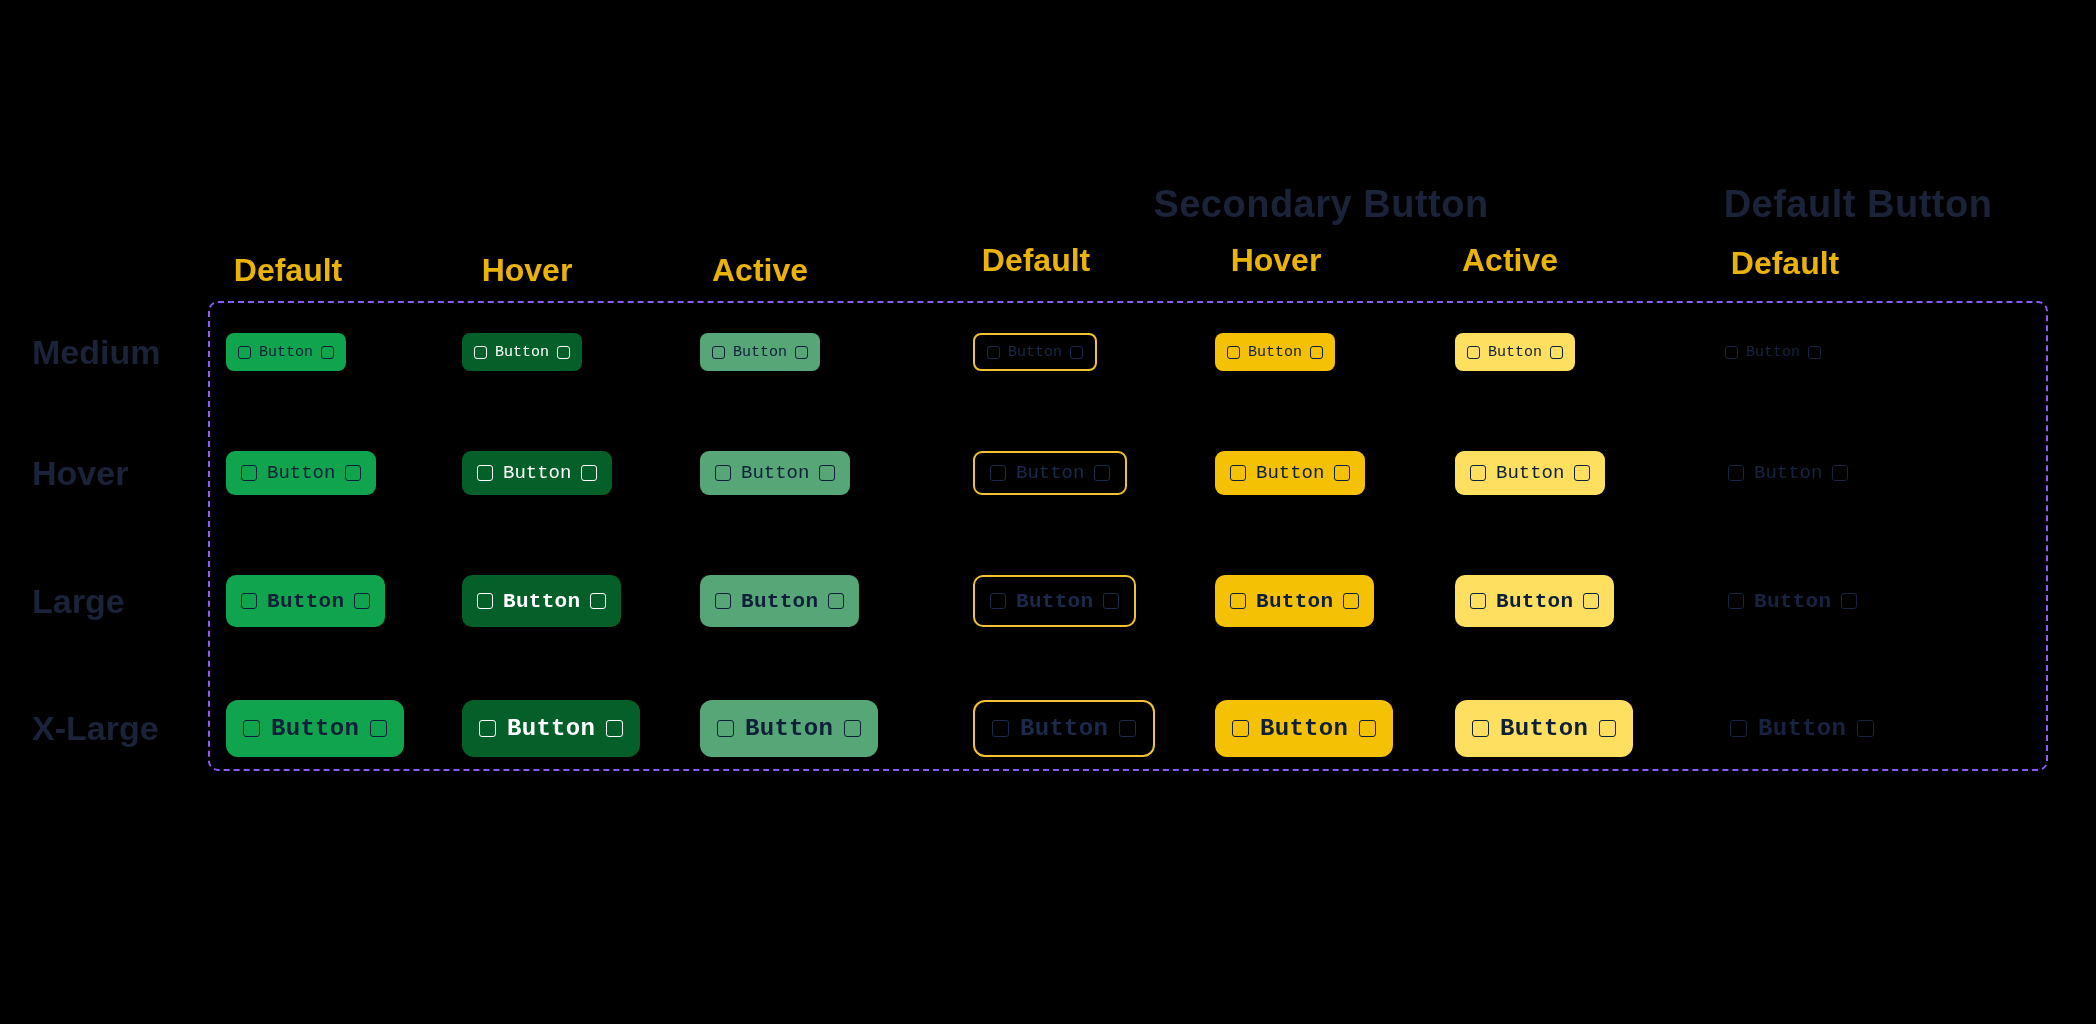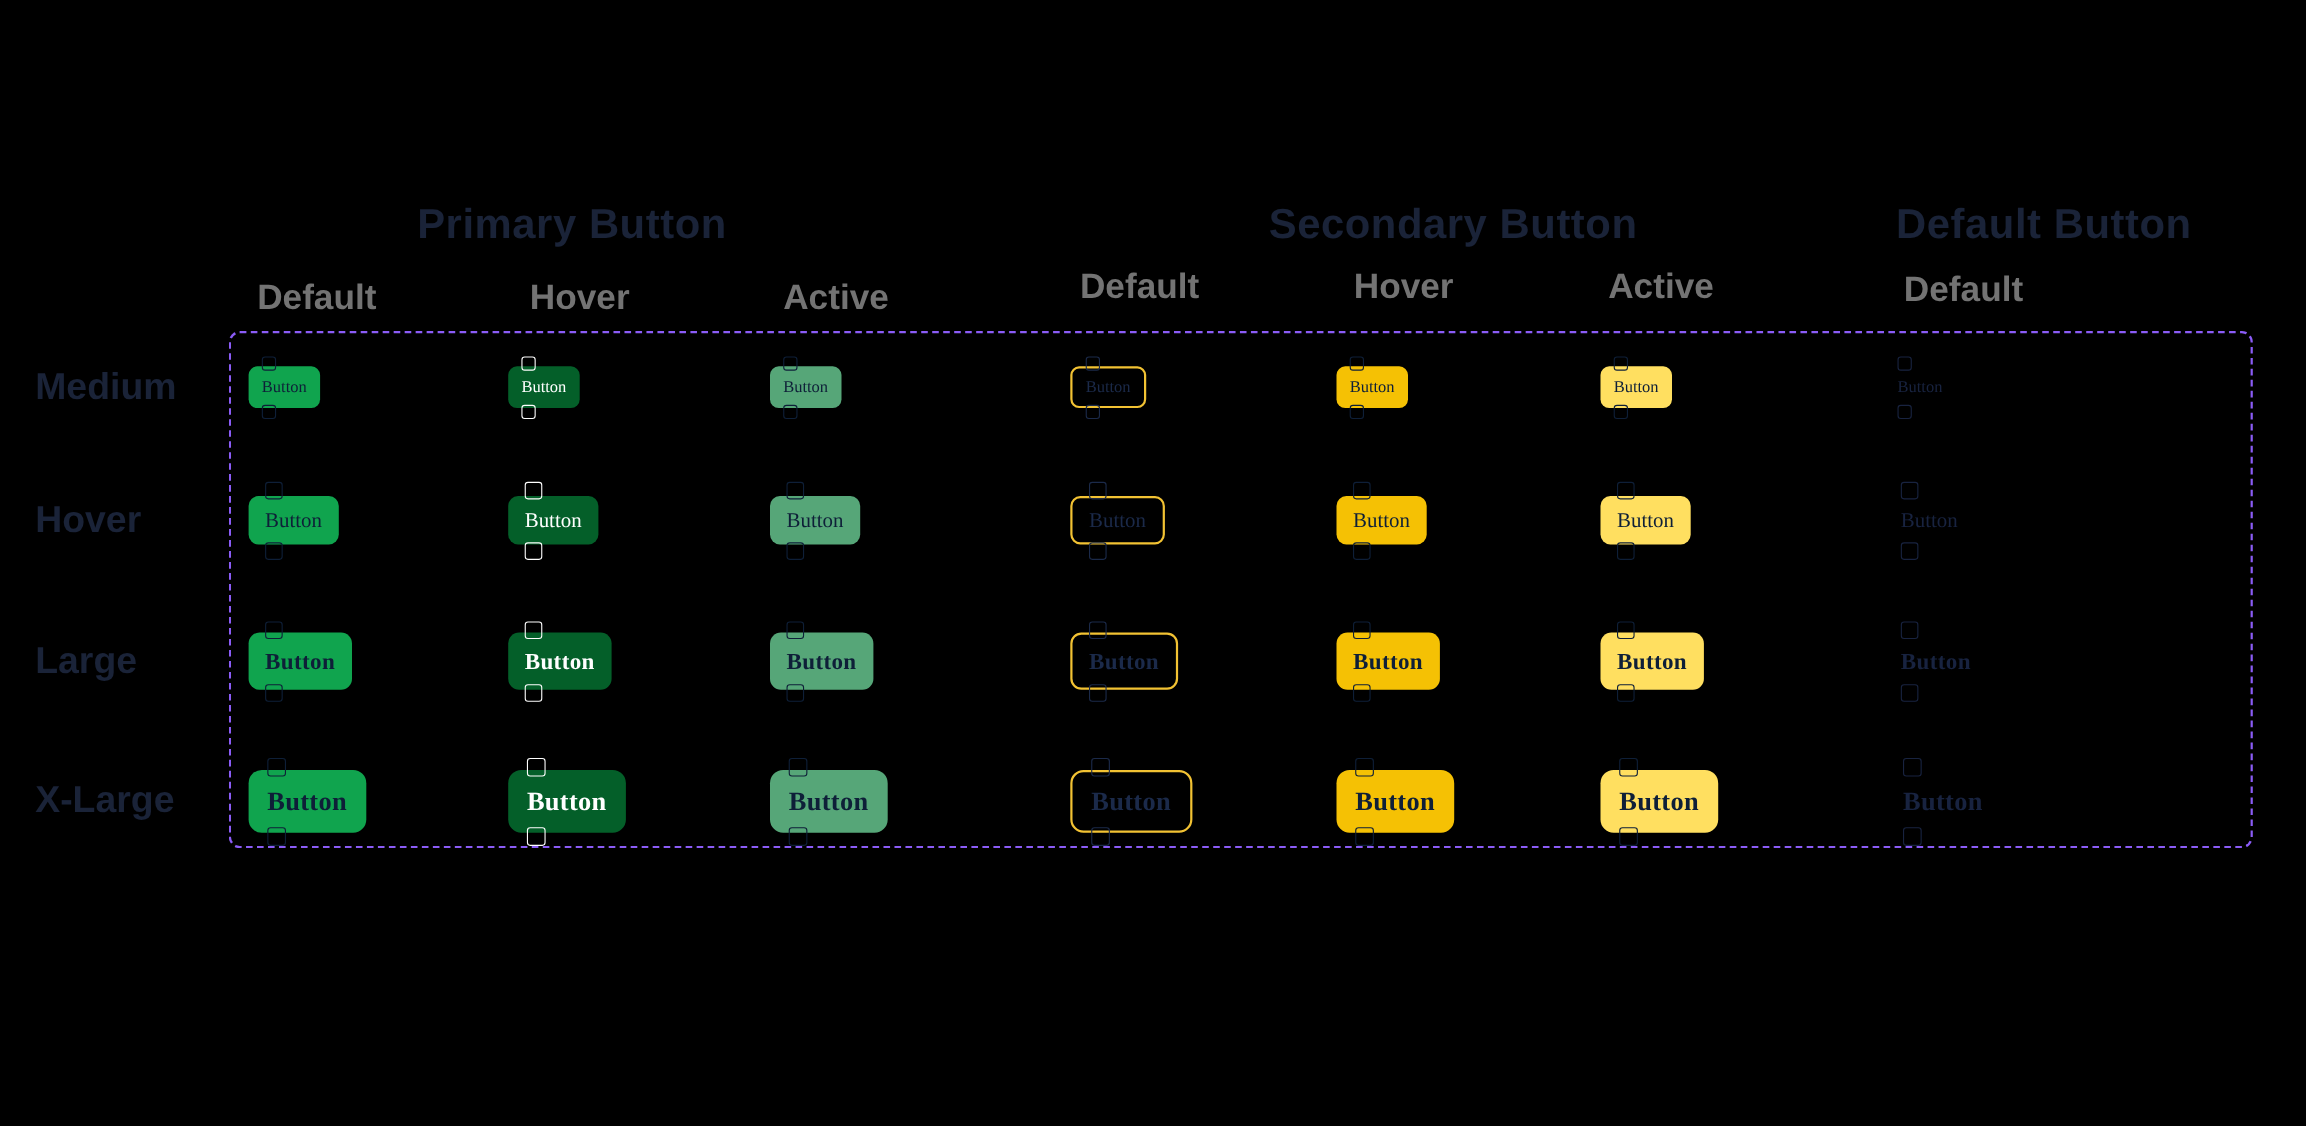--- a/index.html
+++ b/index.html
@@ -16,50 +16,49 @@
   .group-title{
     position:absolute;top:183px;margin:0;
     transform:translateX(-50%);
     font-size:38px;font-weight:700;letter-spacing:.5px;
     color:#1A2338;white-space:nowrap;
   }
   .state-label{
     position:absolute;
     transform:translateX(-50%);
     font-size:32px;font-weight:700;
-    color:#737373;white-space:nowrap;
+    color:#eab308;white-space:nowrap;
   }
   .row-label{
     position:absolute;left:32px;
     transform:translateY(-50%);
     font-size:34px;font-weight:700;
     color:#1A2338;white-space:nowrap;
   }
 
   
   .grid-frame{
     position:absolute;left:208px;top:301px;
     width:1840px;height:470px;
     border:2px dashed #8B5CF6;
     border-radius:10px;
     box-sizing:border-box;
   }
 
   
   .btn{
     position:absolute;
-    display:flex;align-items:flex-start;justify-content:center;
+    display:flex;align-items:center;justify-content:center;
     box-sizing:border-box;
     border:0 solid transparent;
     background:transparent;
     white-space:nowrap;
     cursor:pointer;
-    font-family:Liberation Serif, serif;
+    font-family:Liberation Mono, monospace;
     padding:0;
-    flex-direction:column;
   }
   .btn.outlined{border-width:2px;border-style:solid;}
   .btn .lbl{line-height:1;}
   .btn .sq{
     display:inline-block;
     border:1.5px solid currentColor;
     border-radius:3px;
     box-sizing:border-box;
     flex:0 0 auto;
   }
@@ -72,21 +71,20 @@
   .sz-small  .sq{width:13px;height:13px;}
   .sz-medium .sq{width:16px;height:16px;}
   .sz-large  .sq{width:16px;height:16px;}
   .sz-xlarge .sq{width:17px;height:17px;}
 </style>
 </head>
 <body>
 
 <div class="stage">
 
-  <h2 class="group-title" style="left:520px">Primary Button</h2>
   <h2 class="group-title" style="left:1321px">Secondary Button</h2>
   <h2 class="group-title" style="left:1858px">Default Button</h2>
 
   <div class="state-label" style="left:288px;top:252px">Default</div>
   <div class="state-label" style="left:527px;top:252px">Hover</div>
   <div class="state-label" style="left:760px;top:252px">Active</div>
   <div class="state-label" style="left:1036px;top:242px">Default</div>
   <div class="state-label" style="left:1276px;top:242px">Hover</div>
   <div class="state-label" style="left:1510px;top:242px">Active</div>
   <div class="state-label" style="left:1785px;top:245px">Default</div>

